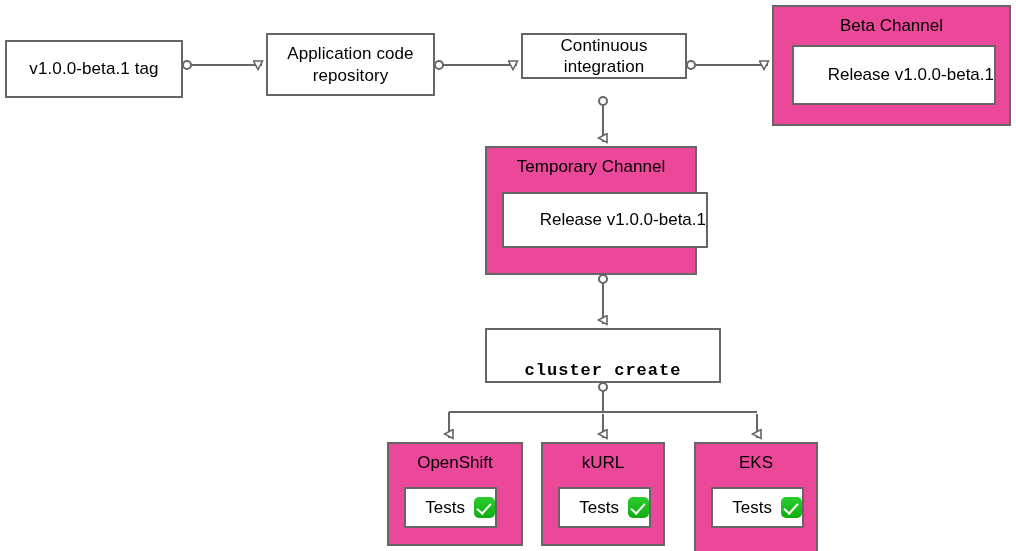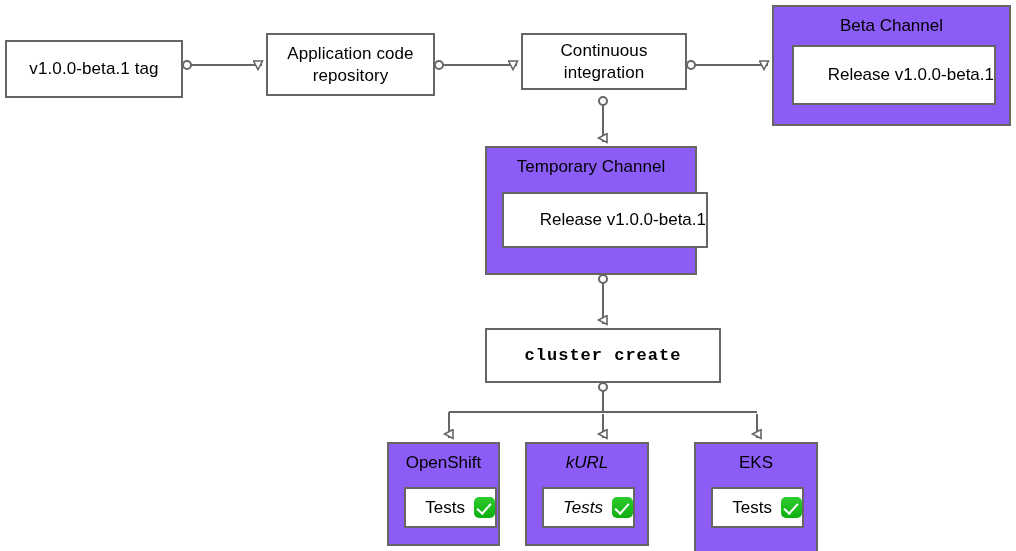--- a/index.html
+++ b/index.html
@@ -36,21 +36,21 @@
     text-align: center;
     color: #000000;
     font-size: 17px;
     line-height: 1.25;
     letter-spacing: 0.1px;
   }
   .container-node {
     position: absolute;
     box-sizing: border-box;
     border: 2px solid #666666;
-    background: #8b5cf6;
+    background: #ec4899;
   }
   .container-label {
     position: absolute;
     left: 0;
     right: 0;
     top: 9px;
     text-align: center;
     font-size: 17px;
     color: #000000;
   }
@@ -64,20 +64,21 @@
     justify-content: flex-end;
     font-size: 17px;
     color: #000000;
     white-space: nowrap;
   }
   .mono-node {
     font-family: "Liberation Mono", "DejaVu Sans Mono", monospace;
     font-weight: bold;
     font-size: 17px;
     letter-spacing: 1px;
+    align-items: flex-end;
   }
   .tests-row {
     display: flex;
     align-items: center;
     justify-content: center;
     gap: 9px;
   }
   .check-badge {
     display: inline-block;
     width: 21px;
@@ -149,21 +150,21 @@
   </svg>
 
   <div class="node" style="left:5px; top:40px; width:178px; height:58px;">
     <span>v1.0.0-beta.1 tag</span>
   </div>
 
   <div class="node" style="left:266px; top:33px; width:169px; height:63px; padding:12px 14px;">
     <span>Application code repository</span>
   </div>
 
-  <div class="node" style="left:521px; top:33px; width:166px; height:57px; padding:0 24px;">
+  <div class="node" style="left:521px; top:33px; width:166px; height:46px; padding:0 24px;">
     <span>Continuous integration</span>
   </div>
 
   <div class="container-node" style="left:772px; top:5px; width:239px; height:121px;">
     <div class="container-label">Beta Channel</div>
     <div class="inner-node" style="left:18px; top:38px; width:204px; height:60px;">
       <span>Release v1.0.0-beta.1</span>
     </div>
   </div>
 
@@ -171,31 +172,31 @@
     <div class="container-label">Temporary Channel</div>
     <div class="inner-node" style="left:15px; top:44px; width:206px; height:56px;">
       <span>Release v1.0.0-beta.1</span>
     </div>
   </div>
 
   <div class="node mono-node" style="left:485px; top:328px; width:236px; height:55px;">
     <span>cluster create</span>
   </div>
 
-  <div class="container-node" style="left:387px; top:442px; width:113px; height:104px;">
+  <div class="container-node" style="left:387px; top:442px; width:136px; height:104px;">
     <div class="container-label">OpenShift</div>
     <div class="inner-node" style="left:15px; top:43px; width:93px; height:41px;">
       <span class="tests-row">
         <span>Tests</span>
         <span class="check-badge"></span>
       </span>
     </div>
   </div>
 
-  <div class="container-node" style="left:525px; top:442px; width:124px; height:104px;font-style:italic;">
+  <div class="container-node" style="left:541px; top:442px; width:124px; height:104px;">
     <div class="container-label">kURL</div>
     <div class="inner-node" style="left:15px; top:43px; width:93px; height:41px;">
       <span class="tests-row">
         <span>Tests</span>
         <span class="check-badge"></span>
       </span>
     </div>
   </div>
 
   <div class="container-node" style="left:694px; top:442px; width:124px; height:120px;">

